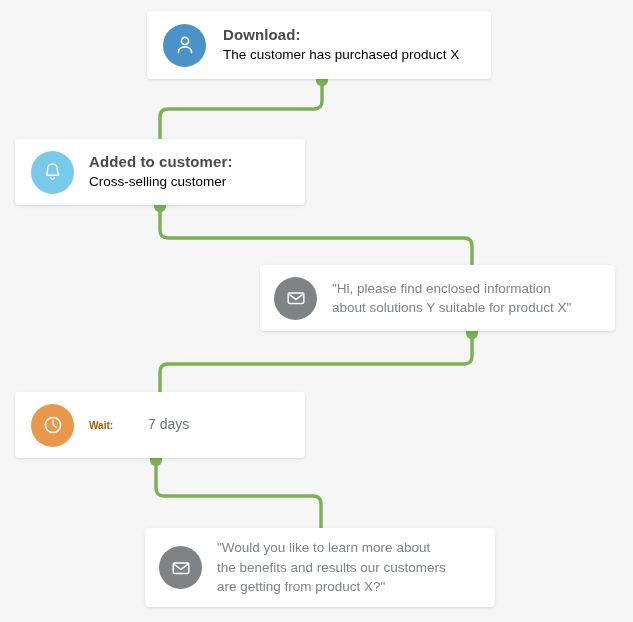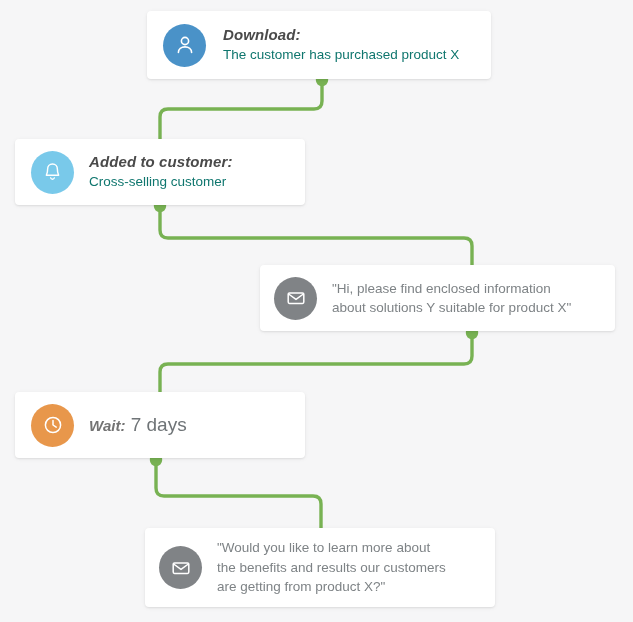--- a/index.html
+++ b/index.html
@@ -44,39 +44,38 @@
   }
   .card-body {
     flex: 1 1 auto;
   }
   .card-title {
     font-size: 15px;
     font-weight: bold;
     color: #4a4a4a;
     line-height: 20px;
     letter-spacing: 0.1px;
-    font-style: italic;
   }
   .card-sub {
     font-size: 13.5px;
-    color: #0f766e;
+    color: #000000;
     line-height: 20px;
   }
   .inline-title {
-    font-size: 15px;
+    font-size: 10px;
     font-weight: bold;
-    color: #737373;
+    color: #a16207;
     line-height: 20px;
-    font-style: italic;
   }
   .inline-value {
-    font-size: 19px;
+    font-size: 14px;
     font-weight: normal;
     color: #6f7477;
     line-height: 20px;
+    margin-left: 31px;
   }
   .msg-text {
     font-size: 13.5px;
     color: #7e8386;
     line-height: 19.5px;
     white-space: pre-line;
   }
 
   
   #card-download  { left: 147px; top: 11px;  width: 344px; height: 68px;  padding: 0 14px 0 16px; }

